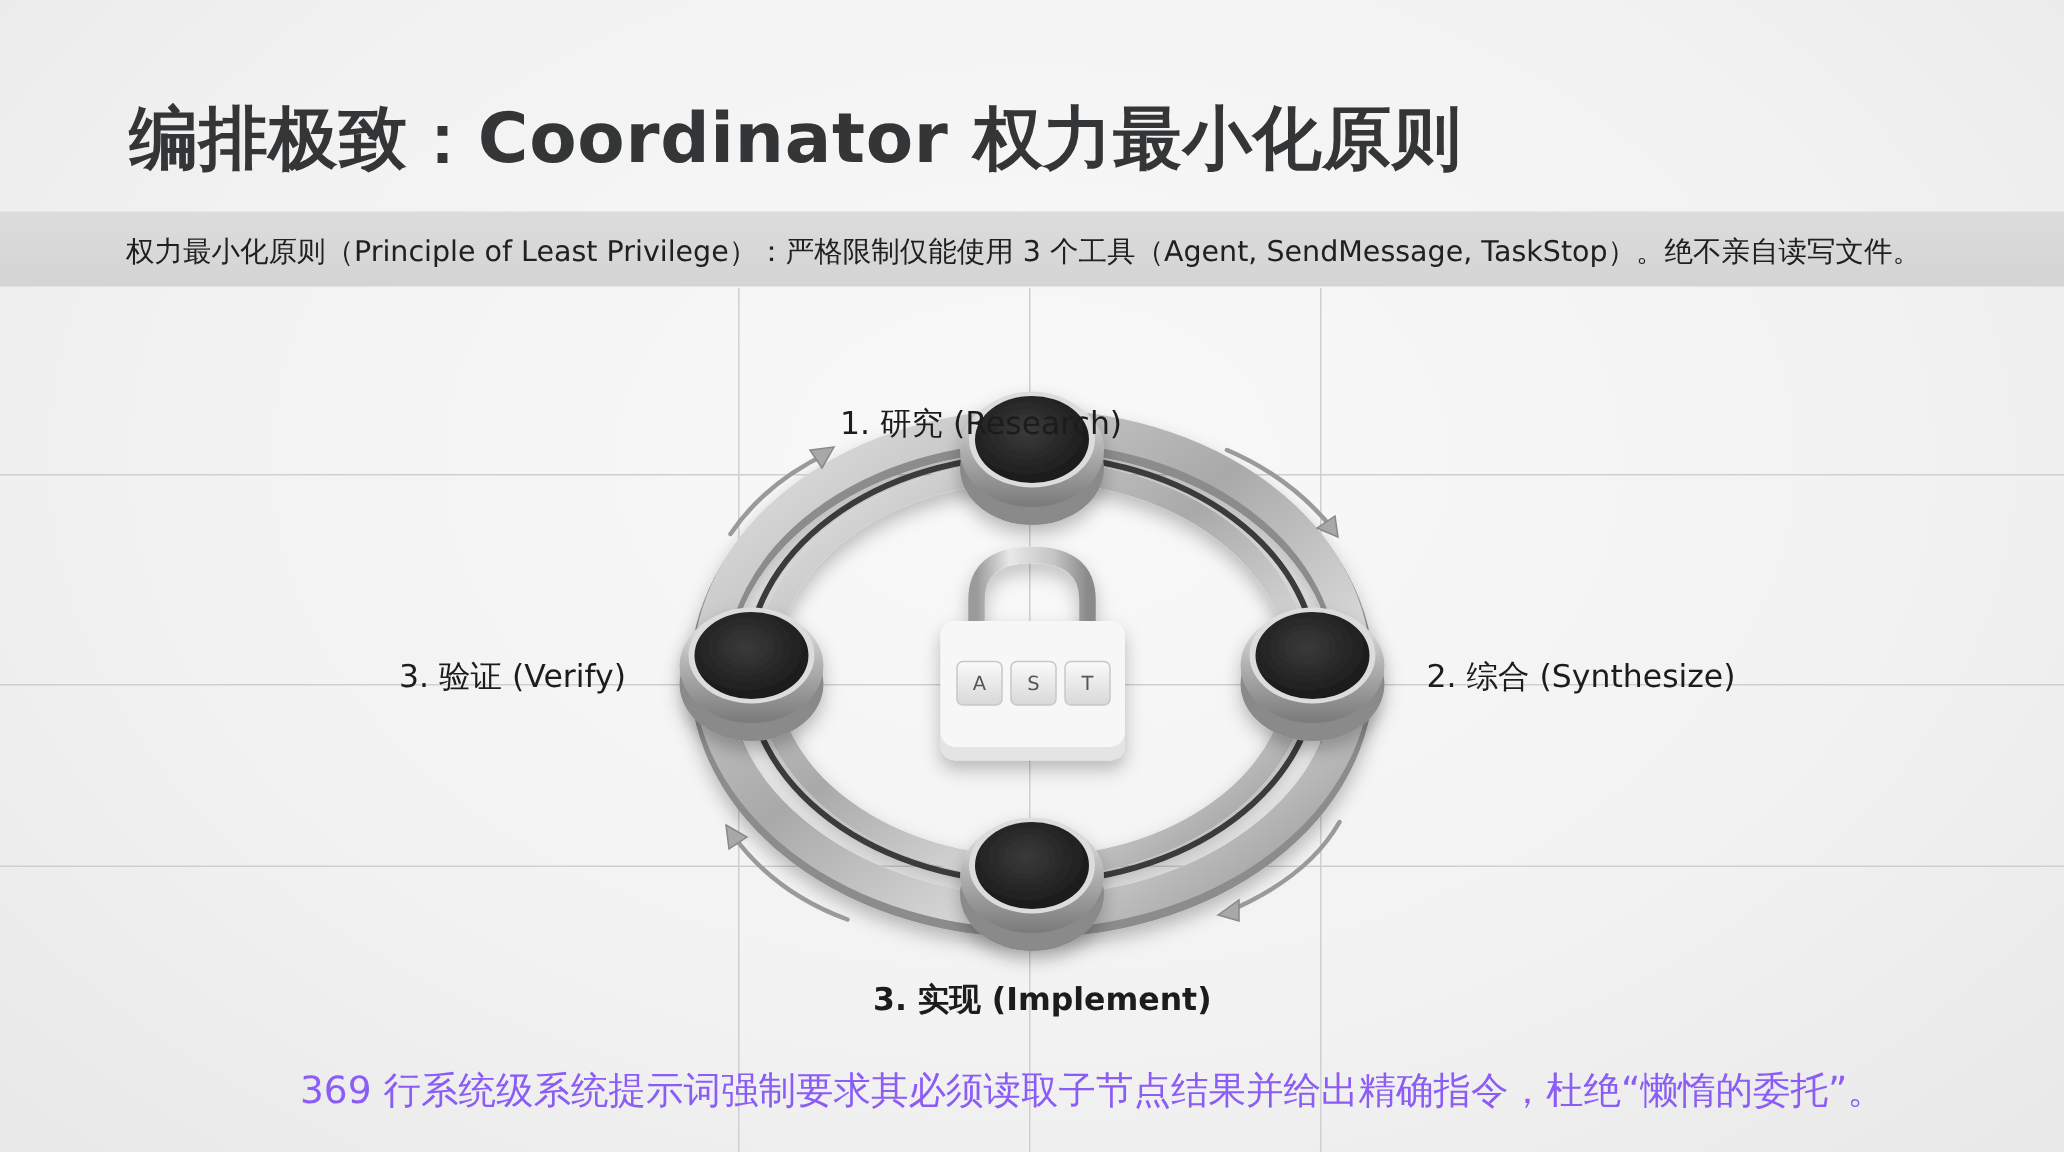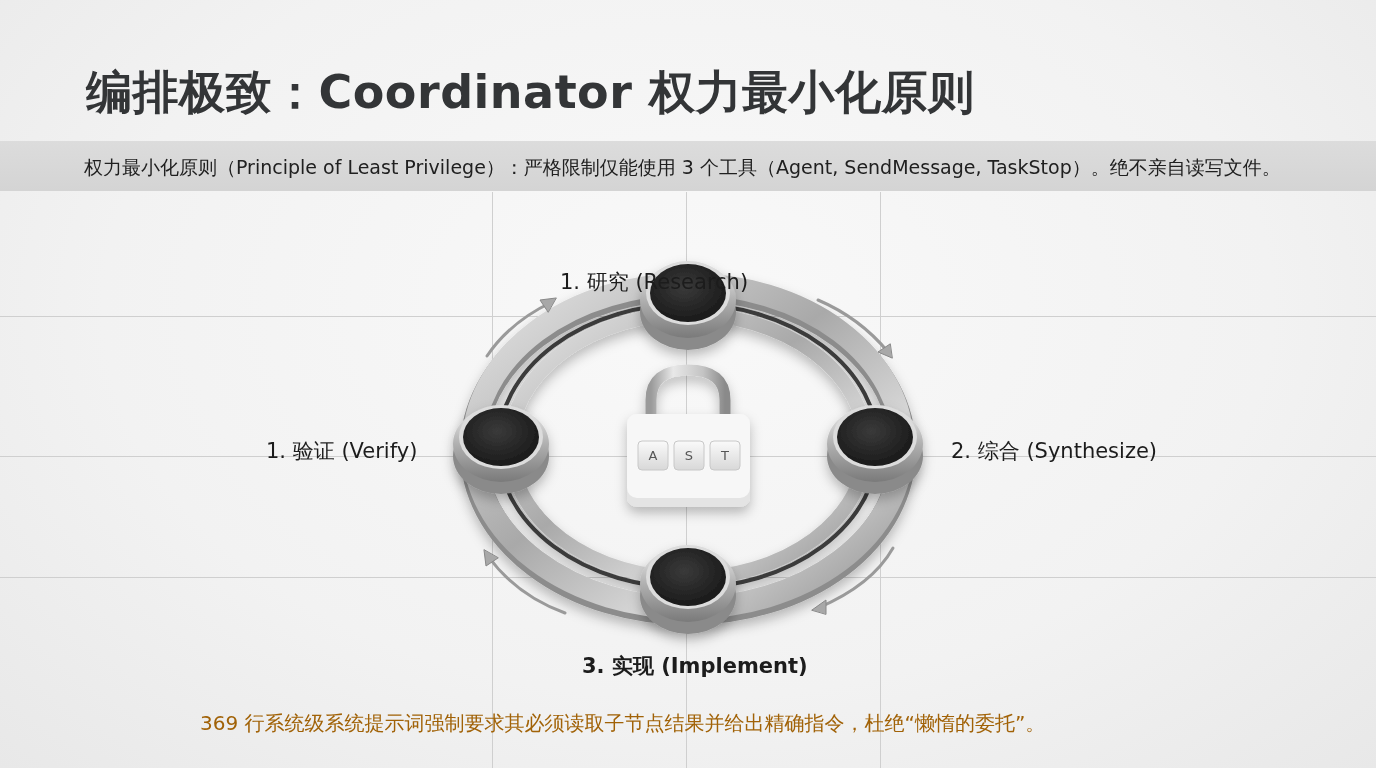--- a/index.html
+++ b/index.html
@@ -22,21 +22,21 @@
     background: linear-gradient(#dcdcdc, #d4d4d4);
   }
   .banner-text {
     position:absolute; left:84px; top:14px; font-size:19px; color:#202020; white-space:nowrap;
   }
   .phase-label {
     position:absolute; font-size:21px; color:#1c1c1c; white-space:nowrap;
     background: transparent;
   }
   .footer-text {
-    position:absolute; left:200px; top:710px; font-size:20px; color:#a16207; white-space:nowrap;
+    position:absolute; left:200px; top:710px; font-size:25px; color:#8b5cf6; white-space:nowrap;
   }
   svg.diagram { position:absolute; left:0; top:0; }
   .key-letter { font-family:"DejaVu Sans", sans-serif; font-size:13px; fill:#555; }
 </style>
 </head>
 <body>
 
 <div class="grid-line h" style="top:316px;"></div>
 <div class="grid-line h" style="top:456px;"></div>
 <div class="grid-line h" style="top:577px;"></div>
@@ -146,15 +146,15 @@
     <g>
       <rect x="710" y="441" width="30" height="29" rx="4" fill="url(#keycap)" stroke="#c8c8c8"></rect>
       <text class="key-letter" x="725" y="460" text-anchor="middle">T</text>
     </g>
   </g>
 </svg>
 
 <div class="phase-label" style="left:560px; top:224px;margin-top:44px;">1. 研究 (Research)</div>
 <div class="phase-label" style="left:951px; top:437px;text-align:right;">2. 综合 (Synthesize)</div>
 <div class="phase-label" style="left:582px; top:652px;font-weight:bold;">3. 实现 (Implement)</div>
-<div class="phase-label" style="left:266px; top:437px;">1. 验证 (Verify)</div>
+<div class="phase-label" style="left:266px; top:437px;">3. 验证 (Verify)</div>
 
 <div class="footer-text">369 行系统级系统提示词强制要求其必须读取子节点结果并给出精确指令，杜绝“懒惰的委托”。</div>
 
 </body></html>

